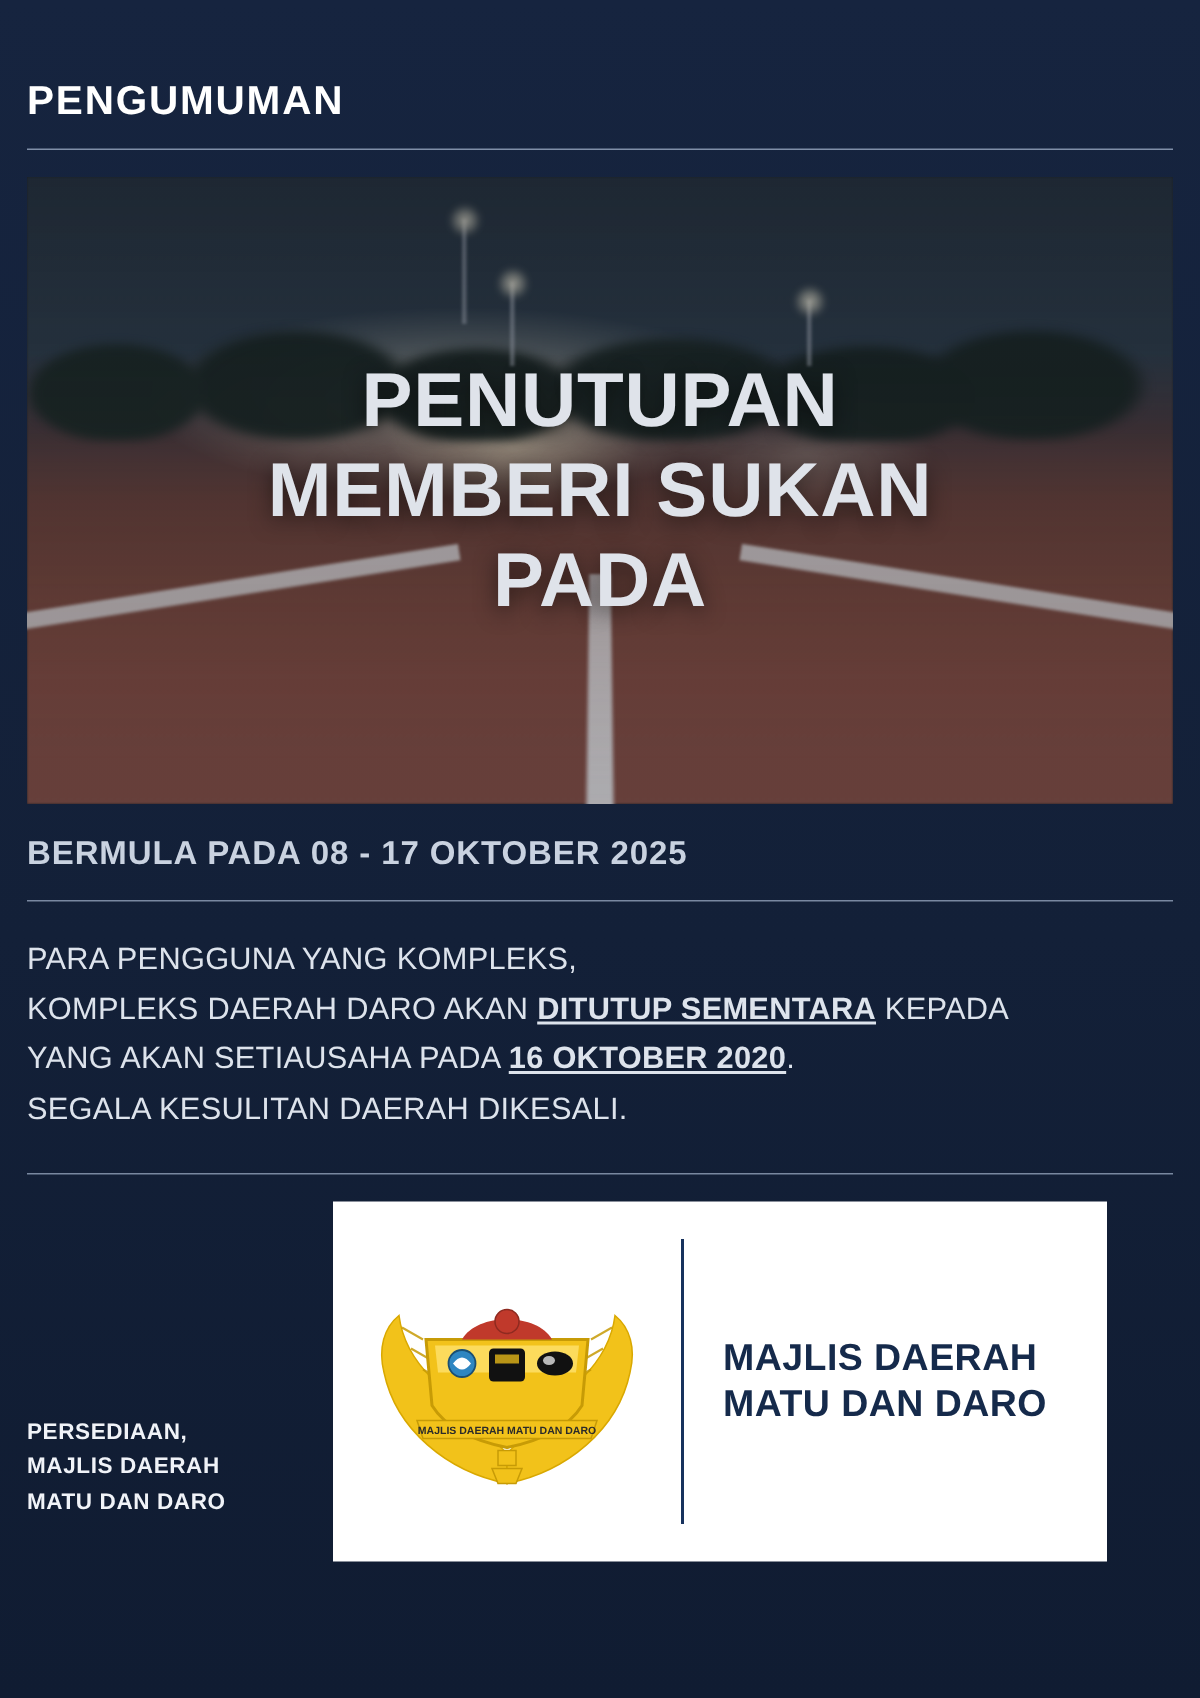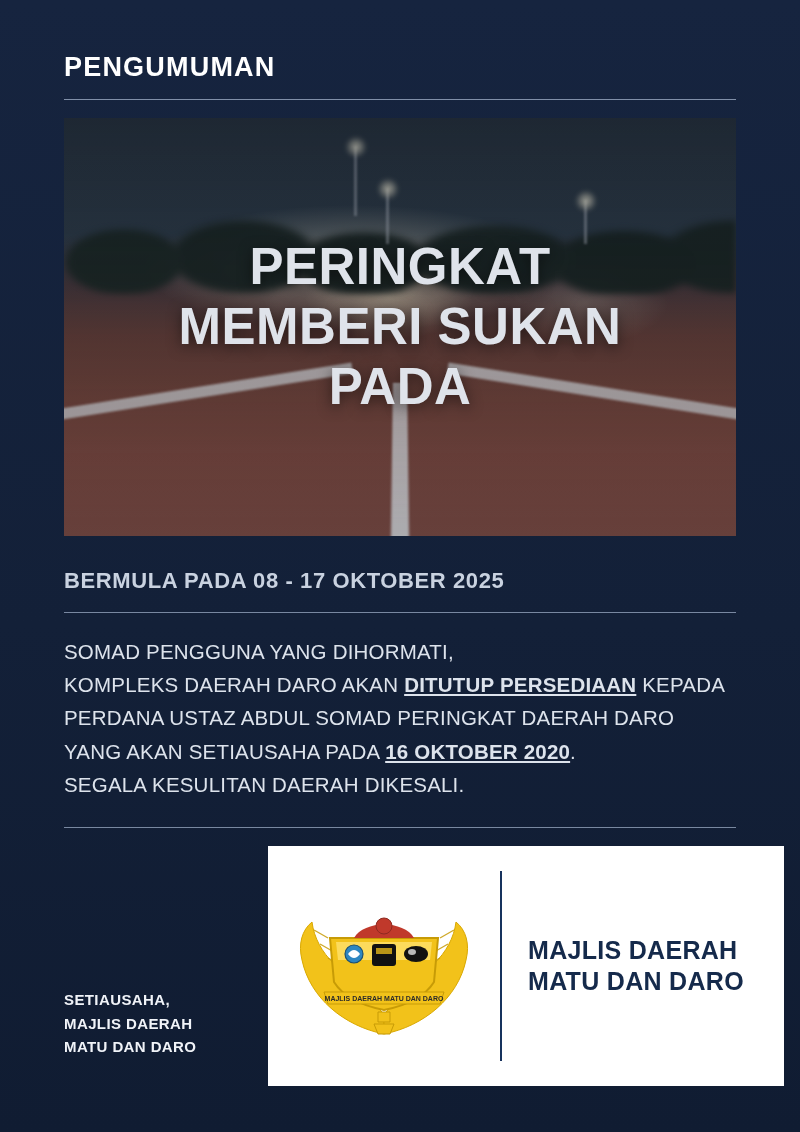--- a/index.html
+++ b/index.html
@@ -12,21 +12,21 @@
     background: #15223f;
     font-family: "Liberation Sans", sans-serif;
     color: #e8ecf3;
     overflow: hidden;
   }
   .poster {
     position: relative;
     width: 800px;
     height: 1132px;
     box-sizing: border-box;
-    padding: 0 64px;
+    padding: 0 18px;
     background: linear-gradient(180deg, #16243f 0%, #132038 55%, #101c32 100%);
   }
 
   
   .header-title {
     padding-top: 52px;
     font-size: 27px;
     font-weight: bold;
     letter-spacing: 1.2px;
     color: #ffffff;
@@ -148,21 +148,21 @@
     font-size: 51px;
     line-height: 1.18;
     font-weight: bold;
     color: #dfe3ea;
     letter-spacing: 0.5px;
     text-shadow: 0 3px 14px rgba(0,0,0,0.55);
   }
 
   
   .date-line {
-    margin-top: 32px;
+    margin-top: 20px;
     font-size: 22px;
     font-weight: bold;
     letter-spacing: 0.6px;
     color: #c9d2e0;
   }
   .rule2 {
     height: 1px;
     background: #93a2bb;
     opacity: 0.8;
     margin-top: 18px;
@@ -248,47 +248,46 @@
     <div class="hero-treeline"></div>
     <div class="lamp l1"></div>
     <div class="lamp l2"></div>
     <div class="lamp l3"></div>
     <div class="hero-line-left"></div>
     <div class="hero-line-right"></div>
     <div class="hero-line-center"></div>
     <div class="hero-shade"></div>
     <div class="hero-text">
       <h1>
-        <span>PERINGKAT</span><br>
+        <span>PENUTUPAN</span><br>
         <span>MEMBERI SUKAN</span><br>
         <span>PADA</span>
       </h1>
     </div>
   </div>
 
   <div class="date-line">BERMULA PADA 08 - 17 OKTOBER 2025</div>
   <div class="rule2"></div>
 
   <div class="body-copy">
-    <div>SOMAD PENGGUNA YANG DIHORMATI,</div>
+    <div>PARA PENGGUNA YANG KOMPLEKS,</div>
     <div>
-      <span>KOMPLEKS DAERAH DARO AKAN </span><span class="em">DITUTUP PERSEDIAAN</span><span> KEPADA</span>
-    </div>
-    <div>PERDANA USTAZ ABDUL SOMAD PERINGKAT DAERAH DARO</div>
+      <span>KOMPLEKS DAERAH DARO AKAN </span><span class="em">DITUTUP SEMENTARA</span><span> KEPADA</span>
+    </div>
     <div>
       <span>YANG AKAN SETIAUSAHA PADA </span><span class="em">16 OKTOBER 2020</span><span>.</span>
     </div>
     <div>SEGALA KESULITAN DAERAH DIKESALI.</div>
   </div>
 
   <div class="rule3"></div>
 
   <div class="footer">
     <div class="signoff">
-      <div>SETIAUSAHA,</div>
+      <div>PERSEDIAAN,</div>
       <div>MAJLIS DAERAH</div>
       <div>MATU DAN DARO</div>
     </div>
 
     <div class="logo-card">
       <div class="crest">
         <svg width="200" height="160" viewBox="0 0 200 160">
 
           <g fill="#f2c21a" stroke="#d9a800" stroke-width="1">
             <path d="M100 148 C60 140 26 112 18 74 C14 58 18 44 28 36 C30 52 38 66 50 78 C66 94 84 112 100 128 Z"></path>

